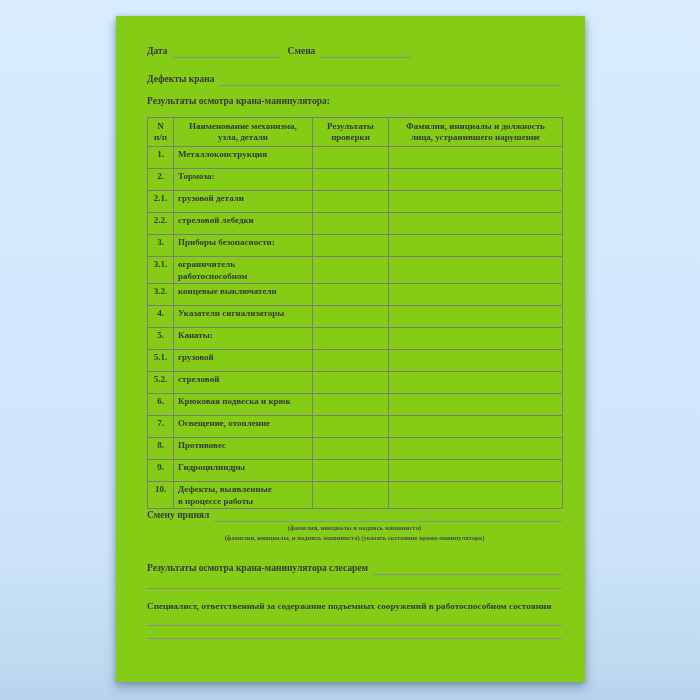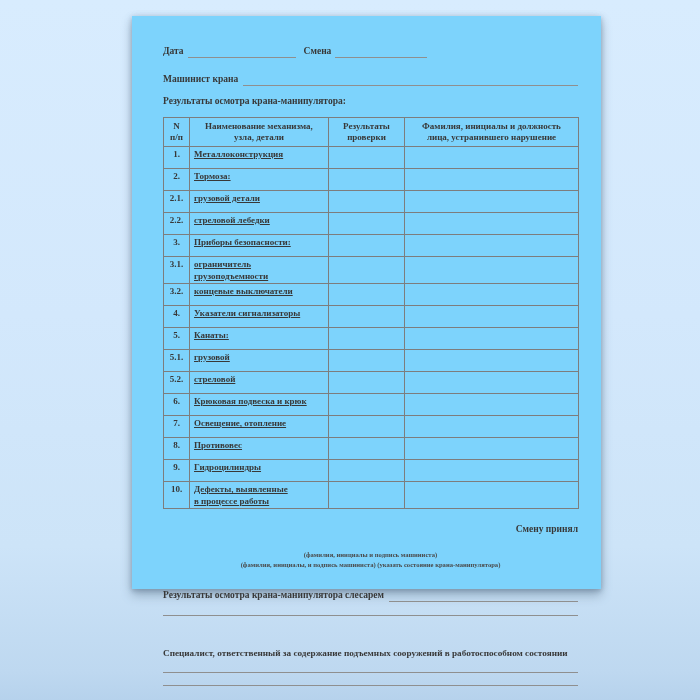--- a/index.html
+++ b/index.html
@@ -3,22 +3,22 @@
 <meta charset="utf-8">
 <style>
   html,body{margin:0;padding:0;}
   body{
     width:700px;height:700px;overflow:hidden;
     background:linear-gradient(180deg,#d8ecfe 0%,#d3e8fc 45%,#cde4f8 78%,#bed8f0 96%,#b6d2ec 100%);
     font-family:"Liberation Serif","DejaVu Serif",serif;
     -webkit-font-smoothing:antialiased;
   }
   .paper{
-    position:absolute;left:132px;top:16px;width:469px;height:573px;
-    background:#7dd3fc;
+    position:absolute;left:116px;top:16px;width:469px;height:666px;
+    background:#84cc16;
     box-shadow:0 6px 10px rgba(88,112,136,.48),0 2px 4px rgba(88,112,136,.30),2px 0 6px rgba(120,140,160,.12),-2px 0 6px rgba(120,140,160,.12);
   }
   .content{
     position:absolute;inset:0;padding:0 23px 0 31px;
     color:#383838;font-weight:700;font-size:9.5px;line-height:13px;
   }
   .line-row{display:flex;align-items:flex-end;}
   .line-row > span{white-space:nowrap;}
   .blank{display:inline-block;height:12px;border-bottom:1px solid #8f8f8f;}
   .fill{flex:1 1 auto;}
@@ -33,44 +33,44 @@
   th,td{border:1px solid #7d7d7d;}
   th{
     font-size:9px;font-weight:700;text-align:center;vertical-align:middle;
     padding:2px 2px;line-height:11.5px;white-space:pre-line;height:24px;
   }
   td{
     font-size:9px;font-weight:700;vertical-align:top;
     padding:2px 4px 1px 4px;line-height:11.5px;height:18px;
   }
   td.num{text-align:center;padding-left:1px;padding-right:1px;}
-  td.name{white-space:pre-line;text-decoration:underline;}
-  .row-accepted{margin-top:14px;flex-direction:column;}
+  td.name{white-space:pre-line;}
+  .row-accepted{}
   .row-handed{margin-top:12px;}
   .row-mechanic{margin-top:20px;}
   .caption{font-size:6.6px;line-height:8px;font-weight:700;color:#4a4a4a;text-align:center;margin-top:2px;}
   .full-line{height:0;border-bottom:1px solid #8f8f8f;margin-top:12px;}
   .full-line.first{margin-top:13px;}
-  .specialist{margin-top:31px;font-size:9.2px;white-space:nowrap;}
+  .specialist{margin-top:11px;font-size:9.2px;white-space:nowrap;}
 </style>
 </head>
 <body>
 
 <div class="paper">
   <div class="content">
 
     <div class="line-row row-date">
       <span>Дата</span>
       <span class="blank w110"></span>
       <span class="ml8">Смена</span>
       <span class="blank w92"></span>
     </div>
 
     <div class="line-row row-operator">
-      <span>Машинист крана</span>
+      <span>Дефекты крана</span>
       <span class="blank fill gap"></span>
     </div>
 
     <div class="title">Результаты осмотра крана-манипулятора:</div>
 
     <table>
       <colgroup>
         <col style="width:26px">
           <col style="width:139px">
           <col style="width:76px">
@@ -115,21 +115,21 @@
       </tr>
           <tr>
         <td class="num">3.</td>
         <td class="name">Приборы безопасности:</td>
         <td class="val"></td>
         <td class="val"></td>
       </tr>
           <tr>
         <td class="num">3.1.</td>
         <td class="name">ограничитель
-грузоподъемности</td>
+работоспособном</td>
         <td class="val"></td>
         <td class="val"></td>
       </tr>
           <tr>
         <td class="num">3.2.</td>
         <td class="name">концевые выключатели</td>
         <td class="val"></td>
         <td class="val"></td>
       </tr>
           <tr>

